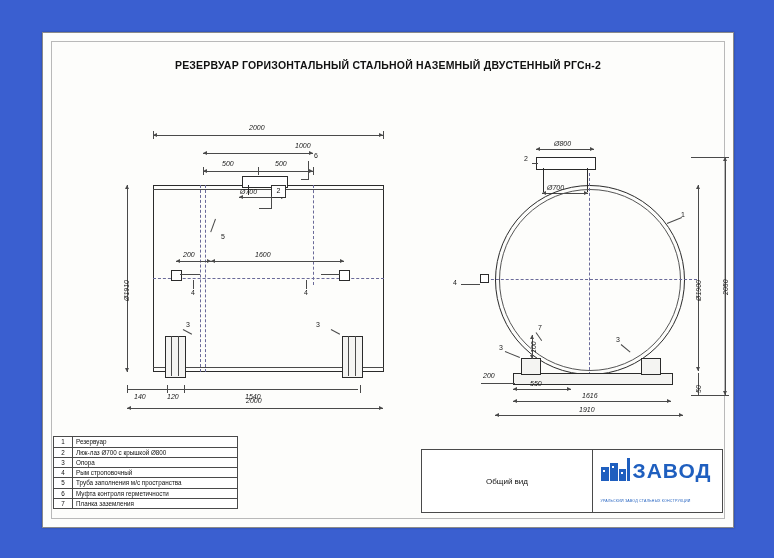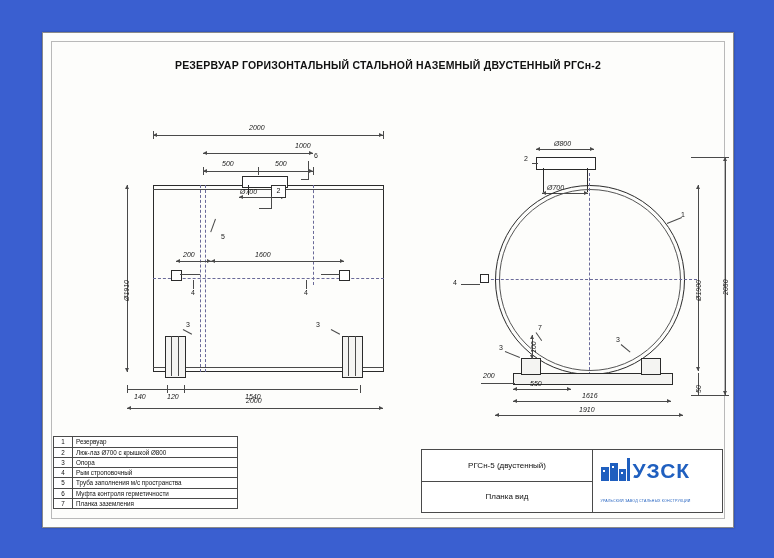--- a/index.html
+++ b/index.html
@@ -394,33 +394,32 @@
       </tr>
       <tr>
         <td class="num">7</td>
         <td>Планка заземления</td>
       </tr>
     </tbody>
   </table>
 
   <div class="titleblock">
     <div class="tb-left">
-      <div class="tb-row top">РГСн-5 (двустенный)</div>
-      <div class="tb-row">Планка вид</div>
+      <div class="tb-row">Общий вид</div>
     </div>
     <div class="tb-right">
       <div class="logo">
         <svg class="logo-mark" viewBox="0 0 30 24">
           <rect x="0" y="9" width="8" height="14" fill="#1f5fbf"></rect>
           <rect x="9" y="5" width="8" height="18" fill="#1f5fbf"></rect>
           <rect x="18" y="11" width="7" height="12" fill="#1f5fbf"></rect>
           <rect x="26" y="0" width="3" height="23" fill="#1f5fbf"></rect>
           <rect x="2" y="12" width="2" height="2" fill="#ffffff"></rect>
           <rect x="11" y="8" width="2" height="2" fill="#ffffff"></rect>
           <rect x="20" y="14" width="2" height="2" fill="#ffffff"></rect>
         </svg>
-        <div class="logo-txt">УЗСК</div>
+        <div class="logo-txt">ЗАВОД</div>
         <div class="logo-sub">УРАЛЬСКИЙ ЗАВОД СТАЛЬНЫХ КОНСТРУКЦИЙ</div>
       </div>
     </div>
   </div>
 
 </div>
 
 </body></html>

